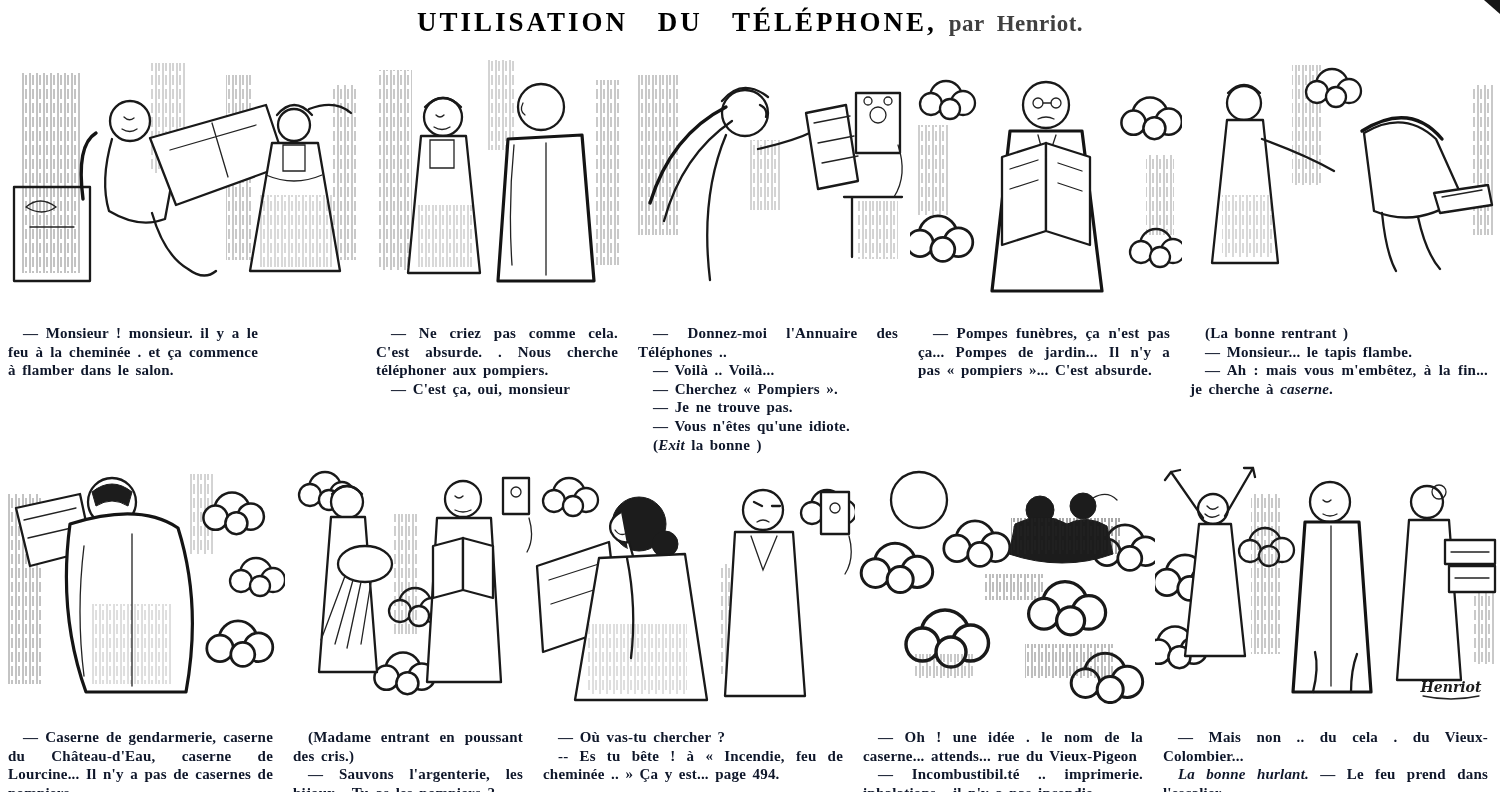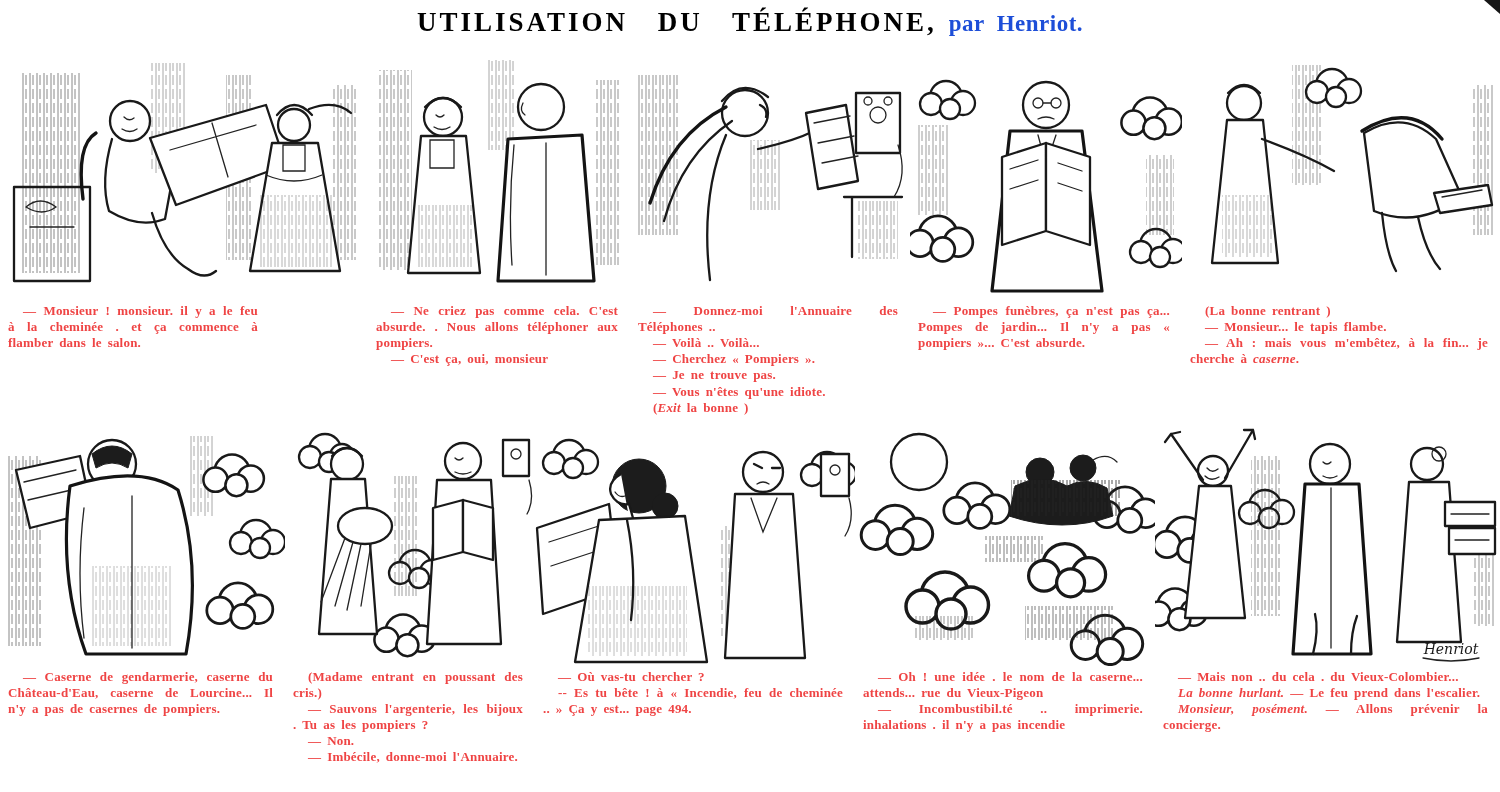--- a/index.html
+++ b/index.html
@@ -8,39 +8,39 @@
     font-family:"Liberation Serif","DejaVu Serif",serif;
     position:relative;
   }
   .page{width:1500px;height:792px;position:relative;}
   
   .masthead{text-align:center;padding-top:7px;height:36px;}
   .title-main{
     font-weight:700;font-size:27px;letter-spacing:3px;word-spacing:20px;color:#000000;
   }
   .title-byline{
-    font-weight:700;font-size:23px;letter-spacing:.5px;word-spacing:6px;margin-left:8px;color:#1d4ed8;
+    font-weight:700;font-size:23px;letter-spacing:.5px;word-spacing:6px;margin-left:8px;color:#404040;
   }
   
   .strip{display:flex;align-items:flex-start;}
   .row1{margin-top:2px;}
   .panel{flex:0 0 auto;display:flex;flex-direction:column;}
   .r1 .art-box{height:255px;}
   .r2 .art-box{height:250px;}
-  .art-box{width:100%;overflow:hidden;}
+  .art-box{width:100%;overflow:hidden;font-weight:bold;}
   .art{display:block;width:100%;height:100%;}
   
   .p1{width:368px}.p2{width:262px}.p3{width:280px}.p4{width:272px}.p5{width:318px}
   
   .p6{width:285px}.p7{width:250px}.p8{width:320px}.p9{width:300px}.p10{width:345px}
   
   .caption{
     padding:3px 12px 0 8px;
-    font-size:13px;line-height:1.24;font-weight:600;letter-spacing:.2px;word-spacing:2.5px;
-    text-align:justify;color:#ef4444;
+    font-size:15px;line-height:1.24;font-weight:600;letter-spacing:.2px;word-spacing:2.5px;
+    text-align:justify;color:#0f172a;margin-top:21px;
   }
   .cap-p{margin:0;text-indent:15px;}
   .cap-narrow{max-width:250px;}
   
   .s{fill:none;stroke:#191919;stroke-width:2.3;stroke-linecap:round;stroke-linejoin:round;}
   .s1{fill:none;stroke:#222;stroke-width:1.3;stroke-linecap:round;}
   .s3{fill:none;stroke:#141414;stroke-width:3.4;stroke-linecap:round;stroke-linejoin:round;}
   .sw{fill:#fff;stroke:#191919;stroke-width:2.3;stroke-linejoin:round;}
   .sw3{fill:#fff;stroke:#141414;stroke-width:3.2;stroke-linejoin:round;}
   .dk{fill:#1c1c1c;stroke:#1c1c1c;stroke-width:1;}
@@ -119,21 +119,21 @@
           <polygon class="sw" points="53,91 98,91 112,228 40,228"></polygon>
           <rect class="hv" x="48" y="160" width="58" height="62" opacity=".35"></rect>
           <path class="s1" d="M62 95 h24 v28 h-24 z"></path>
           <circle class="sw" cx="173" cy="62" r="23"></circle>
           <path class="s1" d="M155 58 q-4 8 2 12"></path>
           <polygon class="sw3" points="140,94 214,90 226,236 130,236"></polygon>
           <path class="s1" d="M178 98 V230 M146 100 q-6 60 -2 120"></path>
         </svg>
       </div>
       <div class="caption">
-          <p class="cap-p"><span>— Ne criez pas comme cela. C'est absurde. . Nous allons téléphoner aux pompiers.</span></p>
+          <p class="cap-p"><span>— Ne criez pas comme cela. C'est absurde. . Nous cherche téléphoner aux pompiers.</span></p>
           <p class="cap-p"><span>— C'est ça, oui, monsieur</span></p>
         </div>
     </div>
 
     <div class="panel p3">
       <div class="art-box">
         <svg class="art" viewBox="0 0 280 255" role="img" aria-label="The maid, bonnet ribbons flying, leafs through the telephone directory beside the wall telephone.">
           <rect class="hv" x="8" y="30" width="40" height="160" opacity=".5"></rect>
           <rect class="hv" x="120" y="95" width="30" height="70" opacity=".4"></rect>
           <circle class="sw" cx="115" cy="68" r="23"></circle>

